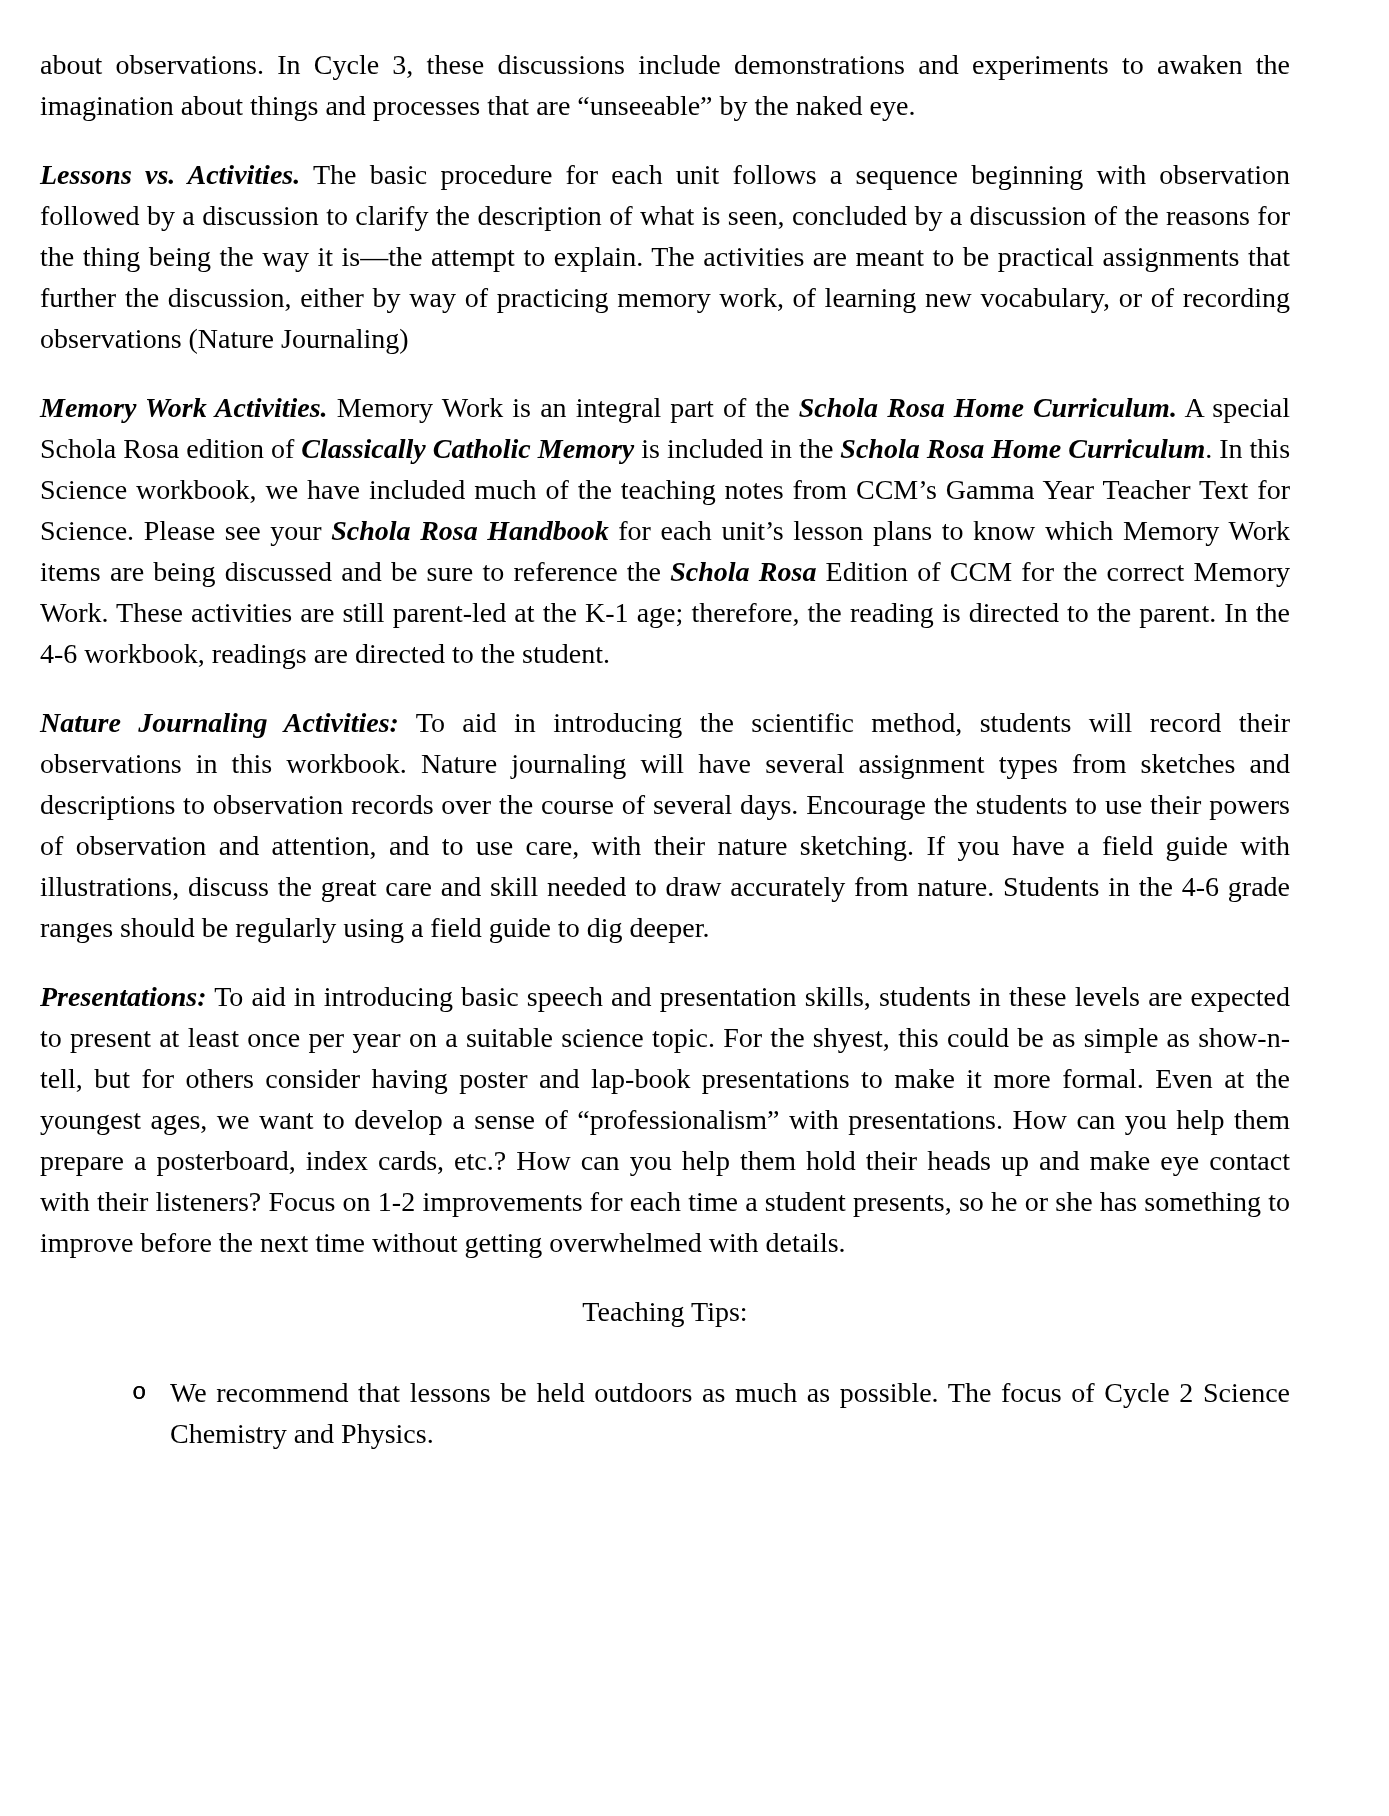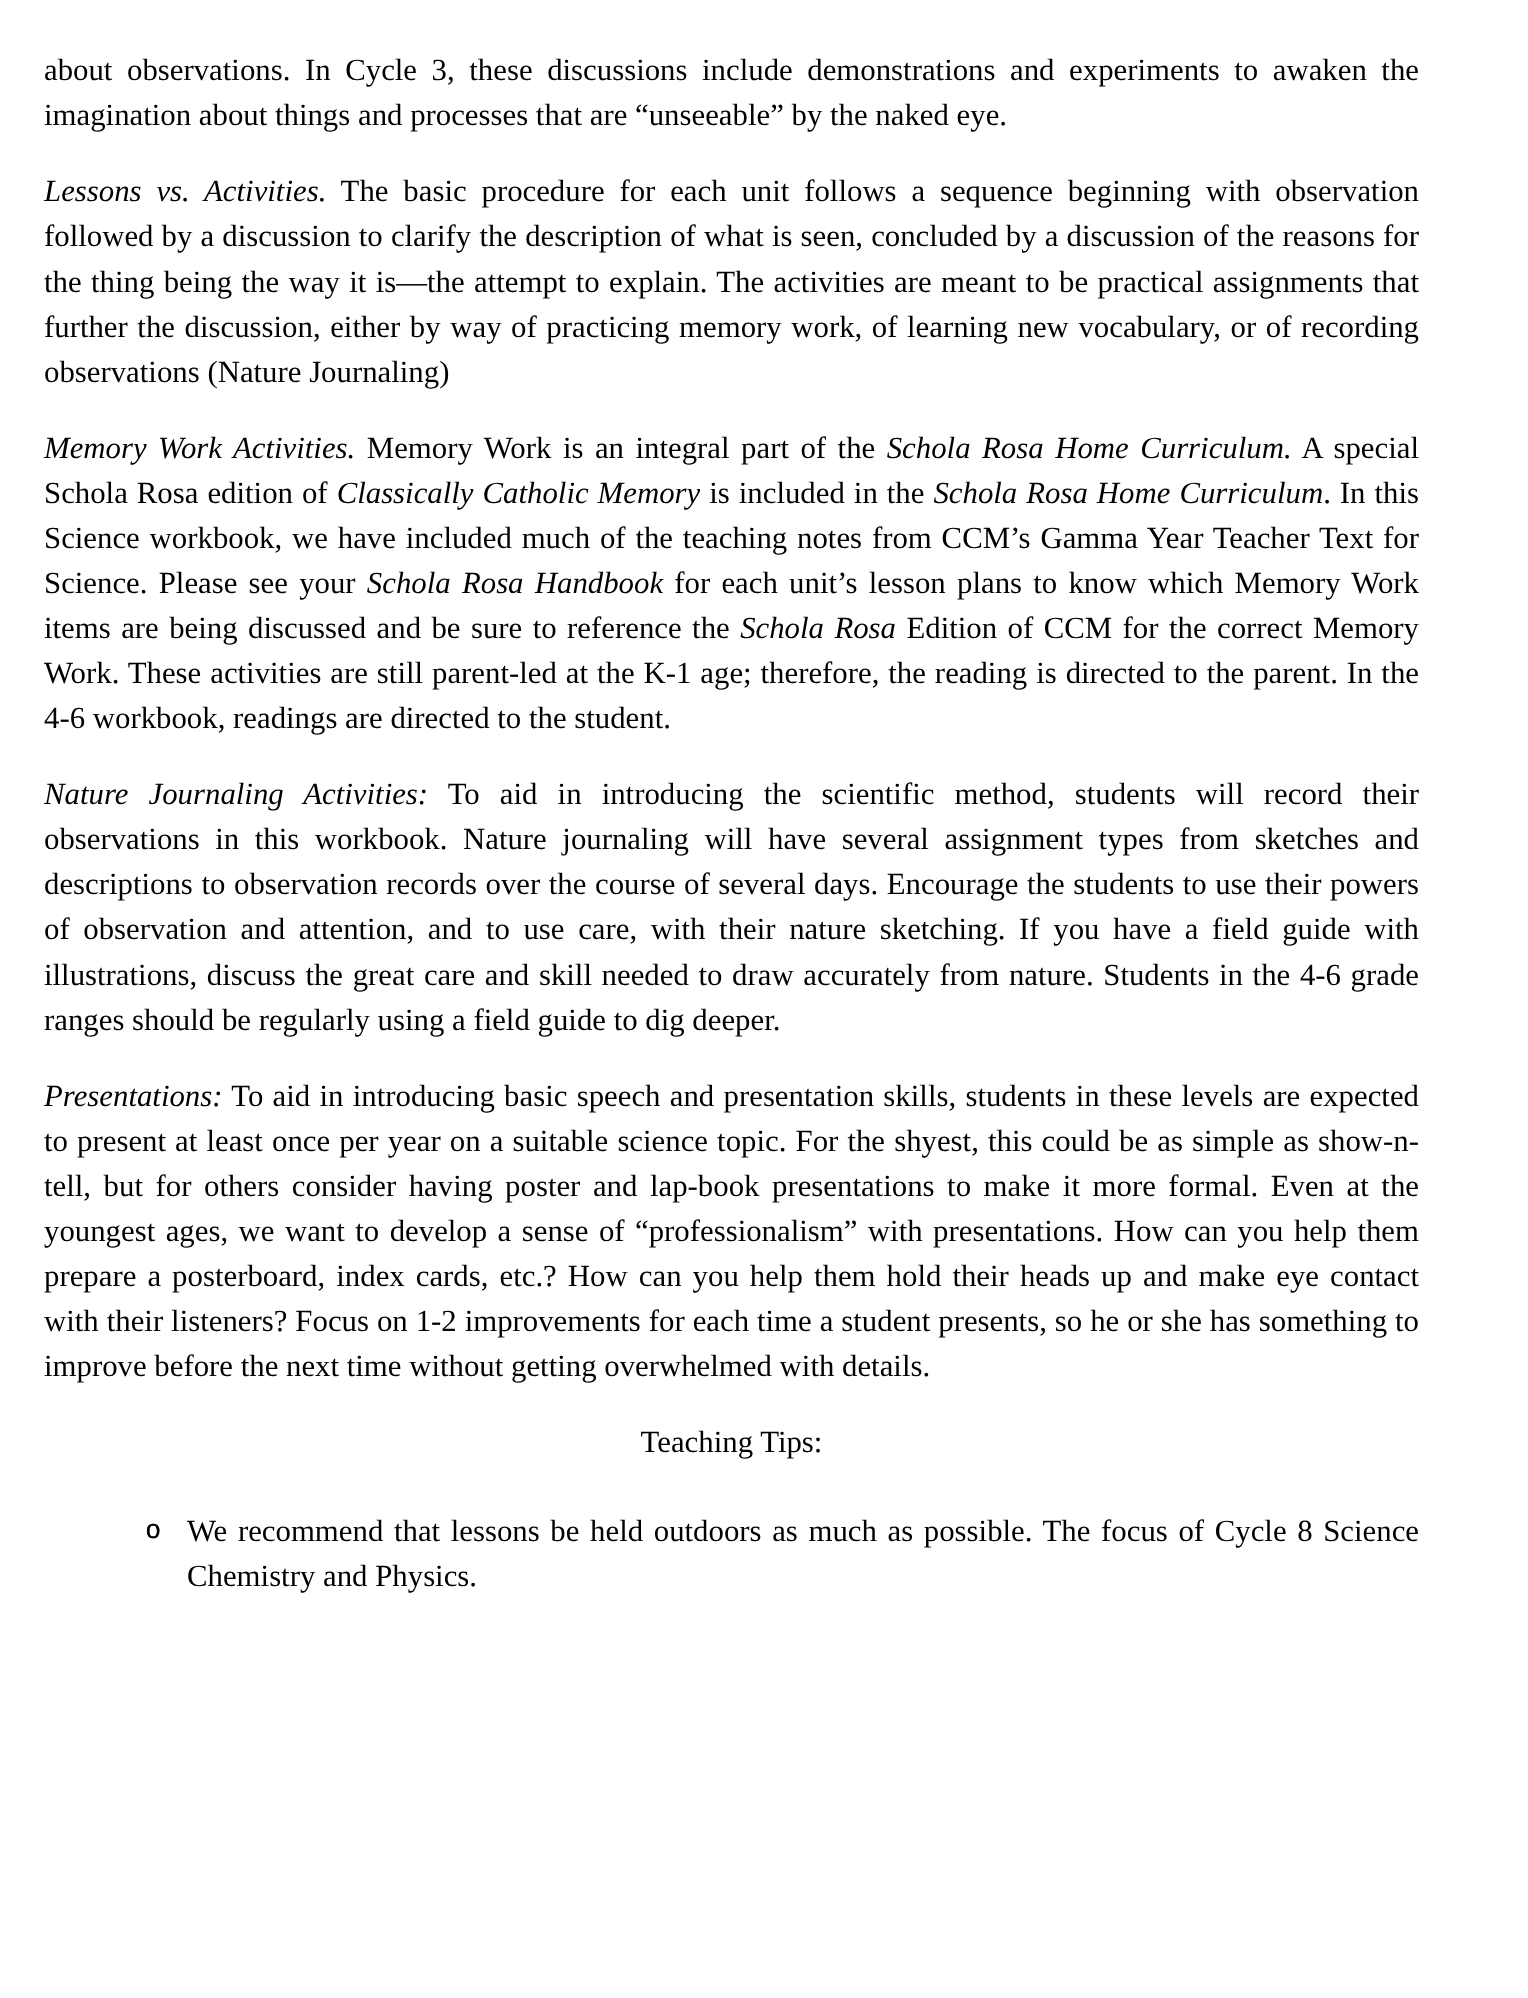--- a/index.html
+++ b/index.html
@@ -21,20 +21,21 @@
     overflow: hidden;
     border-radius: 24px;
   }
   p.body {
     margin: 0 0 28px 0;
     text-align: justify;
     text-justify: inter-word;
   }
   p.body em {
     font-style: italic;
+    font-weight: bold;
   }
   p.heading {
     margin: 12px 0 40px 0;
     text-align: center;
   }
   ul.tips {
     list-style: none;
     margin: 0;
     padding: 0;
   }
@@ -60,15 +61,15 @@
   <div id="paragraphs">
       <p class="body"><span>about observations. In Cycle 3, these discussions include demonstrations and experiments to awaken the imagination about things and processes that are “unseeable” by the naked eye.</span></p>
       <p class="body"><em>Lessons vs. Activities.</em><span>  The basic procedure for each unit follows a sequence beginning with observation followed by a discussion to clarify the description of what is seen, concluded by a discussion of the reasons for the thing being the way it is—the attempt to explain.  The activities are meant to be practical assignments that further the discussion, either by way of practicing memory work, of learning new vocabulary, or of recording observations (Nature Journaling)</span></p>
       <p class="body"><em>Memory Work Activities.</em><span>  Memory Work is an integral part of the </span><em>Schola Rosa Home Curriculum.</em><span> A special Schola Rosa edition of </span><em>Classically Catholic Memory</em><span> is included in the </span><em>Schola Rosa Home Curriculum</em><span>. In this Science workbook, we have included much of the teaching notes from CCM’s Gamma Year Teacher Text for Science. Please see your </span><em>Schola Rosa Handbook</em><span> for each unit’s lesson plans to know which Memory Work items are being discussed and be sure to reference the </span><em>Schola Rosa</em><span> Edition of CCM for the correct Memory Work. These activities are still parent-led at the K-1 age; therefore, the reading is directed to the parent. In the 4-6 workbook, readings are directed to the student.</span></p>
       <p class="body"><em>Nature Journaling Activities:</em><span>  To aid in introducing the scientific method, students will record their observations in this workbook. Nature journaling will have several assignment types from sketches and descriptions to observation records over the course of several days. Encourage the students to use their powers of observation and attention, and to use care, with their nature sketching.  If you have a field guide with illustrations, discuss the great care and skill needed to draw accurately from nature. Students in the 4-6 grade ranges should be regularly using a field guide to dig deeper.</span></p>
       <p class="body"><em>Presentations:</em><span> To aid in introducing basic speech and presentation skills, students in these levels are expected to present at least once per year on a suitable science topic. For the shyest, this could be as simple as show-n-tell, but for others consider having poster and lap-book presentations to make it more formal. Even at the youngest ages, we want to develop a sense of “professionalism” with presentations. How can you help them prepare a posterboard, index cards, etc.? How can you help them hold their heads up and make eye contact with their listeners? Focus on 1-2 improvements for each time a student presents, so he or she has something to improve before the next time without getting overwhelmed with details.</span></p>
     </div>
   <p class="heading">Teaching Tips:</p>
   <ul class="tips" id="tips-list">
       <li class="tip"><span class="marker">o</span></li>
-      <li class="tip"><span class="marker">o</span><span>We recommend that lessons be held outdoors as much as possible. The focus of Cycle 8 Science Chemistry and Physics.</span></li>
+      <li class="tip"><span class="marker">o</span><span>We recommend that lessons be held outdoors as much as possible. The focus of Cycle 2 Science Chemistry and Physics.</span></li>
     </ul>
 </div>
 
 </body></html>

